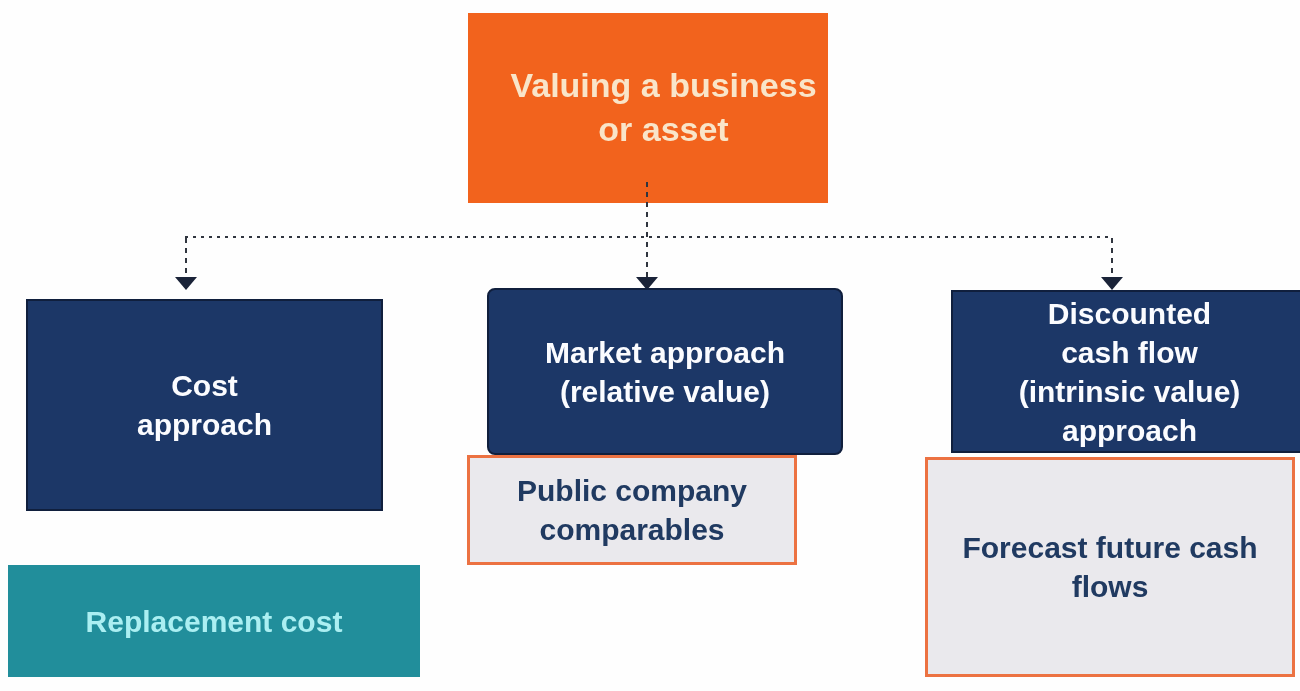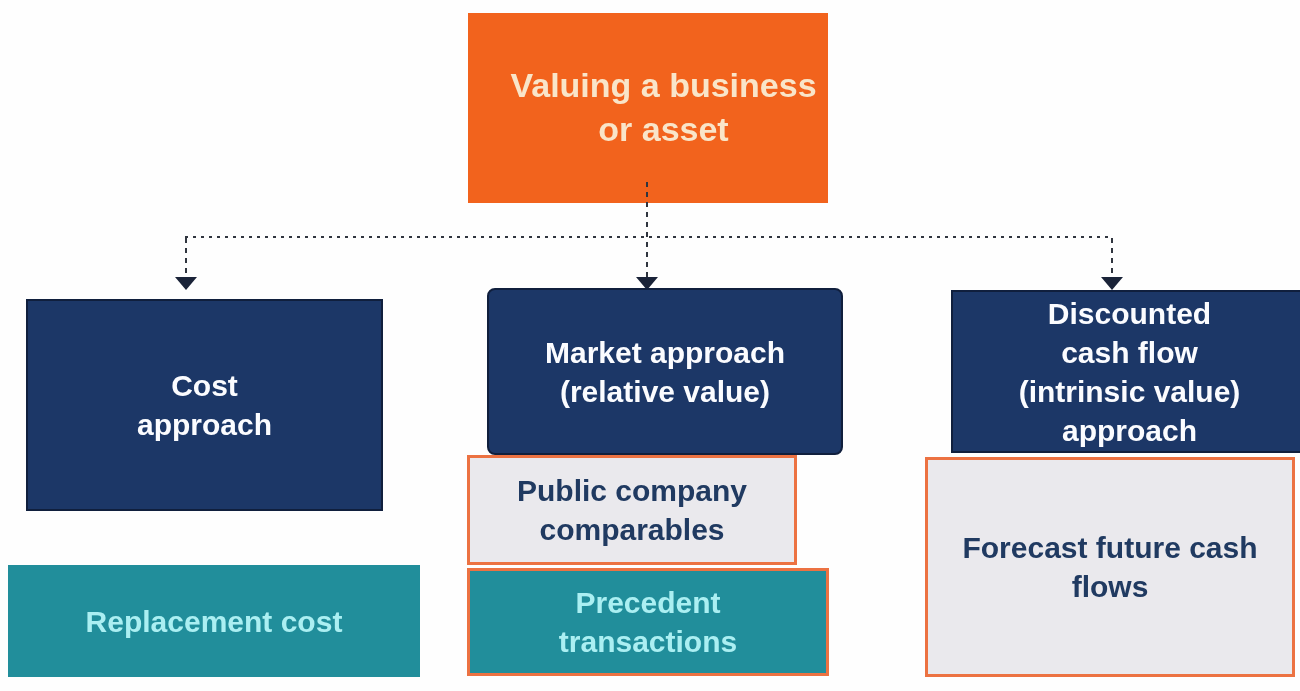--- a/index.html
+++ b/index.html
@@ -78,22 +78,20 @@
   <div class="arrowhead arrow-3"></div>
 
   <div class="box hdr hdr-1">Cost
 approach</div>
   <div class="box item item-teal c1b">Replacement cost</div>
 
   <div class="box hdr hdr-2">Market approach
 (relative value)</div>
   <div class="box item item-gray bordered c2a">Public company
 comparables</div>
-  <div class="box item item-teal bordered c2b">Precedent
-transactions</div>
 
   <div class="box hdr hdr-3">Discounted
 cash flow
 (intrinsic value)
 approach</div>
   <div class="box item item-gray bordered c3a">Forecast future cash
 flows</div>
 
 </div>
 

